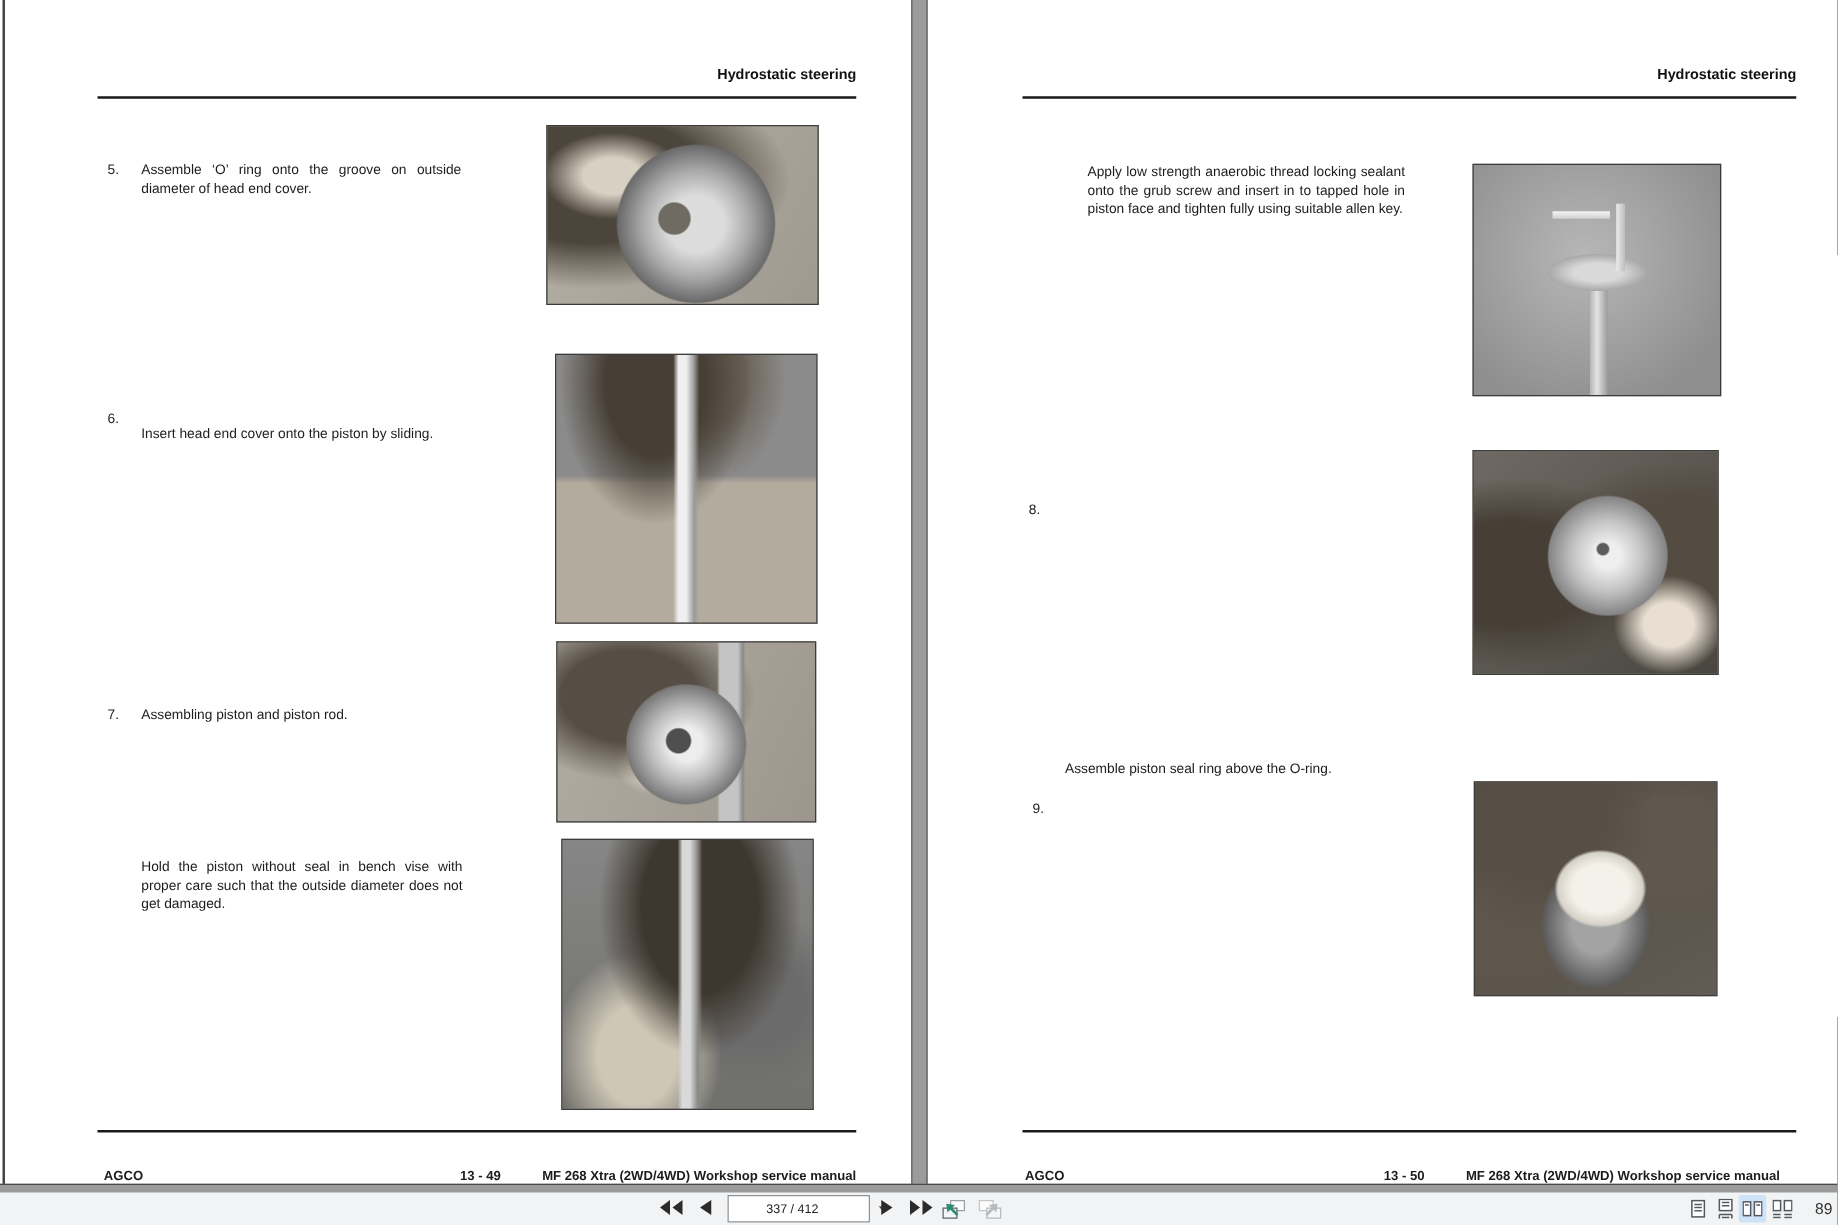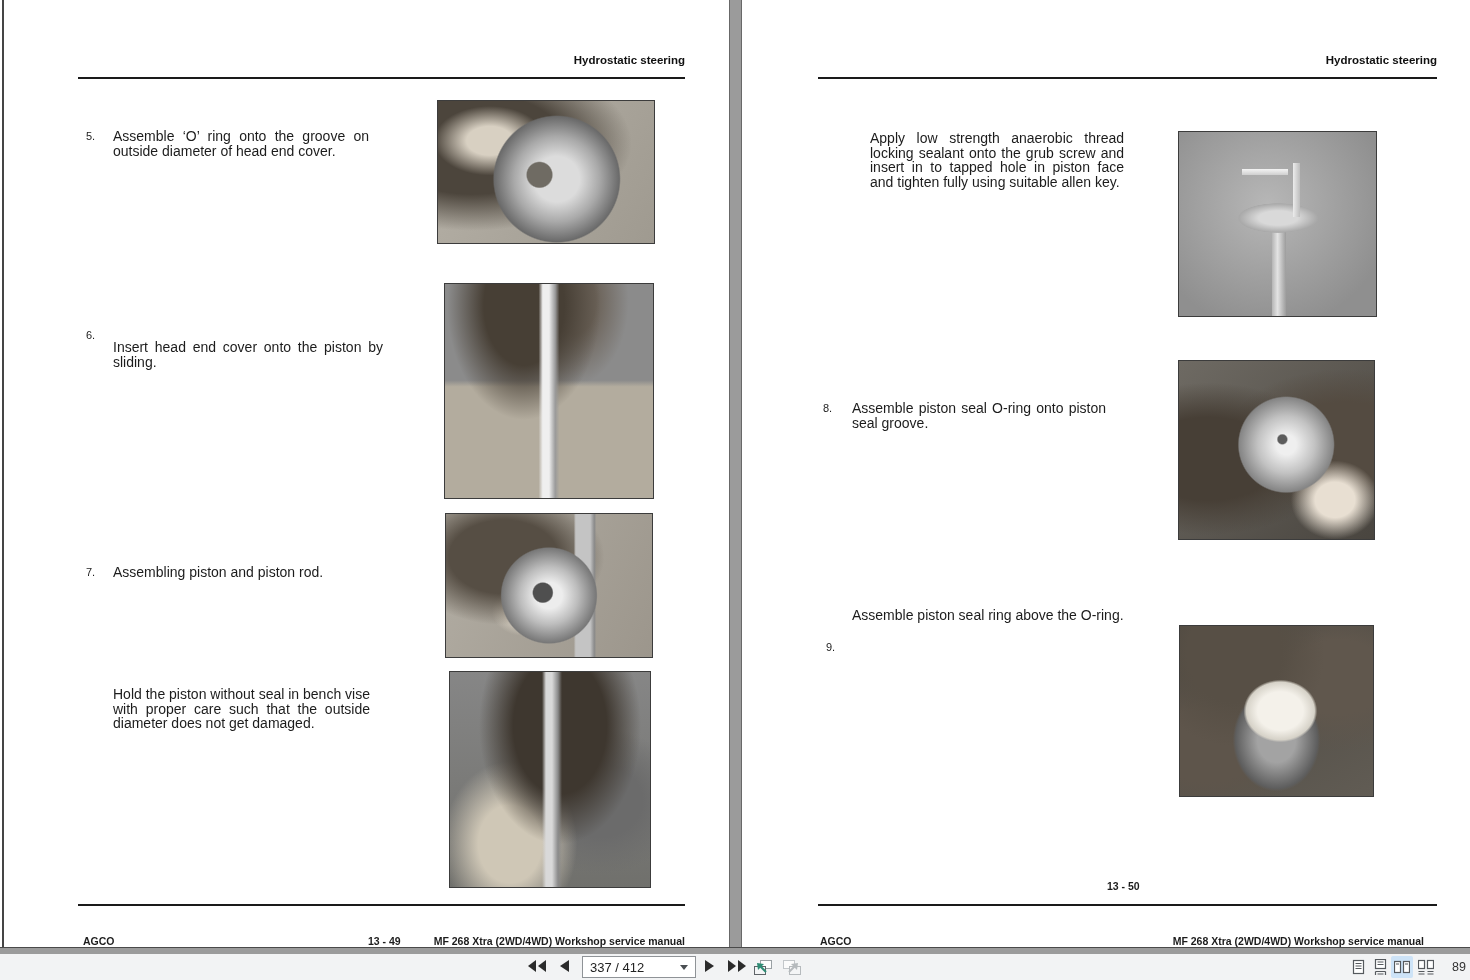--- a/index.html
+++ b/index.html
@@ -2,35 +2,35 @@
 <html><head>
 <meta charset="utf-8">
 <style>
   html,body{margin:0;padding:0;background:#e8e8e8;}
   .stage{position:relative;width:1470px;height:980px;background:#14532d;overflow:hidden;
          font-family:"Liberation Sans", sans-serif;color:#1c1c1c;}
   .page{position:absolute;top:0;height:948px;background:#fff;}
   .hdr{position:absolute;font-weight:bold;font-size:11.5px;text-align:right;color:#101010;}
   .rule{position:absolute;height:2px;background:#1a1a1a;}
   .num{position:absolute;font-size:11px;line-height:14.5px;}
-  .txt{position:absolute;font-size:14px;line-height:14.5px;text-align:justify;}
+  .txt{position:absolute;font-size:11px;line-height:14.5px;text-align:justify;}
   .foot{position:absolute;font-weight:bold;font-size:10.5px;white-space:nowrap;}
   .photo{position:absolute;border:1px solid #3c3c3c;background-repeat:no-repeat;background-color:#a9a49b;}
 
   
   .edge-line{position:absolute;left:2px;top:0;width:2px;height:948px;background:#454545;}
   .divider{position:absolute;left:729px;top:0;width:11px;height:948px;background:#9b9b9b;
            border-left:1px solid #686868;border-right:1px solid #686868;}
   .cut-strip{position:absolute;left:0;top:947px;width:1470px;height:7px;background:#9b9b9b;border-top:1px solid #4a4a4a;}
   .toolbar{position:absolute;left:0;top:954px;width:1470px;height:26px;background:#f2f3f4;}
   .tbtn{position:absolute;top:3px;background:transparent;border:none;padding:2px;cursor:pointer;line-height:0;}
   .page-box{position:absolute;left:582px;top:2px;width:112px;height:20px;background:#fff;
             border:1px solid #8f9397;display:flex;align-items:center;}
   .page-box input{border:none;outline:none;width:88px;font-family:"Liberation Sans",sans-serif;
-                  font-size:13px;color:#222;padding:0 0 0 7px;background:transparent;}
+                  font-size:10px;color:#222;padding:0 0 0 7px;background:transparent;margin-left:23px;}
   .caret{width:0;height:0;border-left:4px solid transparent;border-right:4px solid transparent;
          border-top:5px solid #4a4e52;margin-left:2px;}
   .layout-btn{position:absolute;top:2px;padding:3px 3px;border-radius:2px;line-height:0;cursor:pointer;}
   .layout-btn.sel{background:#cde3f7;}
   .zoom-label{position:absolute;left:1452px;top:6px;font-size:12.5px;color:#333;}
 
   
   .pA{background-image:
       radial-gradient(circle at 47% 52%, #6f6b63 0 9%, transparent 10%),
       radial-gradient(circle at 55% 55%, #dcdcdc 0 16%, #a9a9a9 30%, #6a6a6a 44%, transparent 45%),
@@ -109,30 +109,29 @@
   </div>
 
   <div class="page" style="left:742px;width:728px;">
     <div class="hdr" style="left:76px;top:54px;width:619px;">Hydrostatic steering</div>
     <div class="rule" style="left:76px;top:77px;width:619px;"></div>
 
     <div class="txt" style="left:128px;top:131px;width:254px;">Apply low strength anaerobic thread locking sealant onto the grub screw and insert in to tapped hole in piston face and tighten fully using suitable allen key.</div>
     <div class="photo pE" style="left:436px;top:131px;width:197px;height:184px;"></div>
 
     <span class="num" style="left:81px;top:401px;">8.</span>
-    <div class="txt" style="left:110px;top:401px;width:254px;">Assemble piston seal O-ring onto piston seal groove.</div>
     <div class="photo pF" style="left:436px;top:360px;width:195px;height:178px;"></div>
 
     <span class="num" style="left:84px;top:640px;">9.</span>
     <div class="txt" style="left:110px;top:608px;width:280px;">Assemble piston seal ring above the O-ring.</div>
     <div class="photo pG" style="left:437px;top:625px;width:193px;height:170px;"></div>
 
     <div class="rule" style="left:76px;top:904px;width:619px;"></div>
     <span class="foot" style="left:78px;top:935px;">AGCO</span>
-    <span class="foot" style="left:365px;top:880px;text-align:center;">13 - 50</span>
+    <span class="foot" style="left:365px;top:935px;text-align:center;">13 - 50</span>
     <div class="foot" style="left:76px;top:935px;width:606px;text-align:right;">MF 268 Xtra (2WD/4WD) Workshop service manual</div>
   </div>
 
   <div class="edge-line"></div>
   <div class="divider"></div>
   <div class="cut-strip"></div>
 
   <div class="toolbar">
     <button class="tbtn" style="left:524px;">
       <span>

